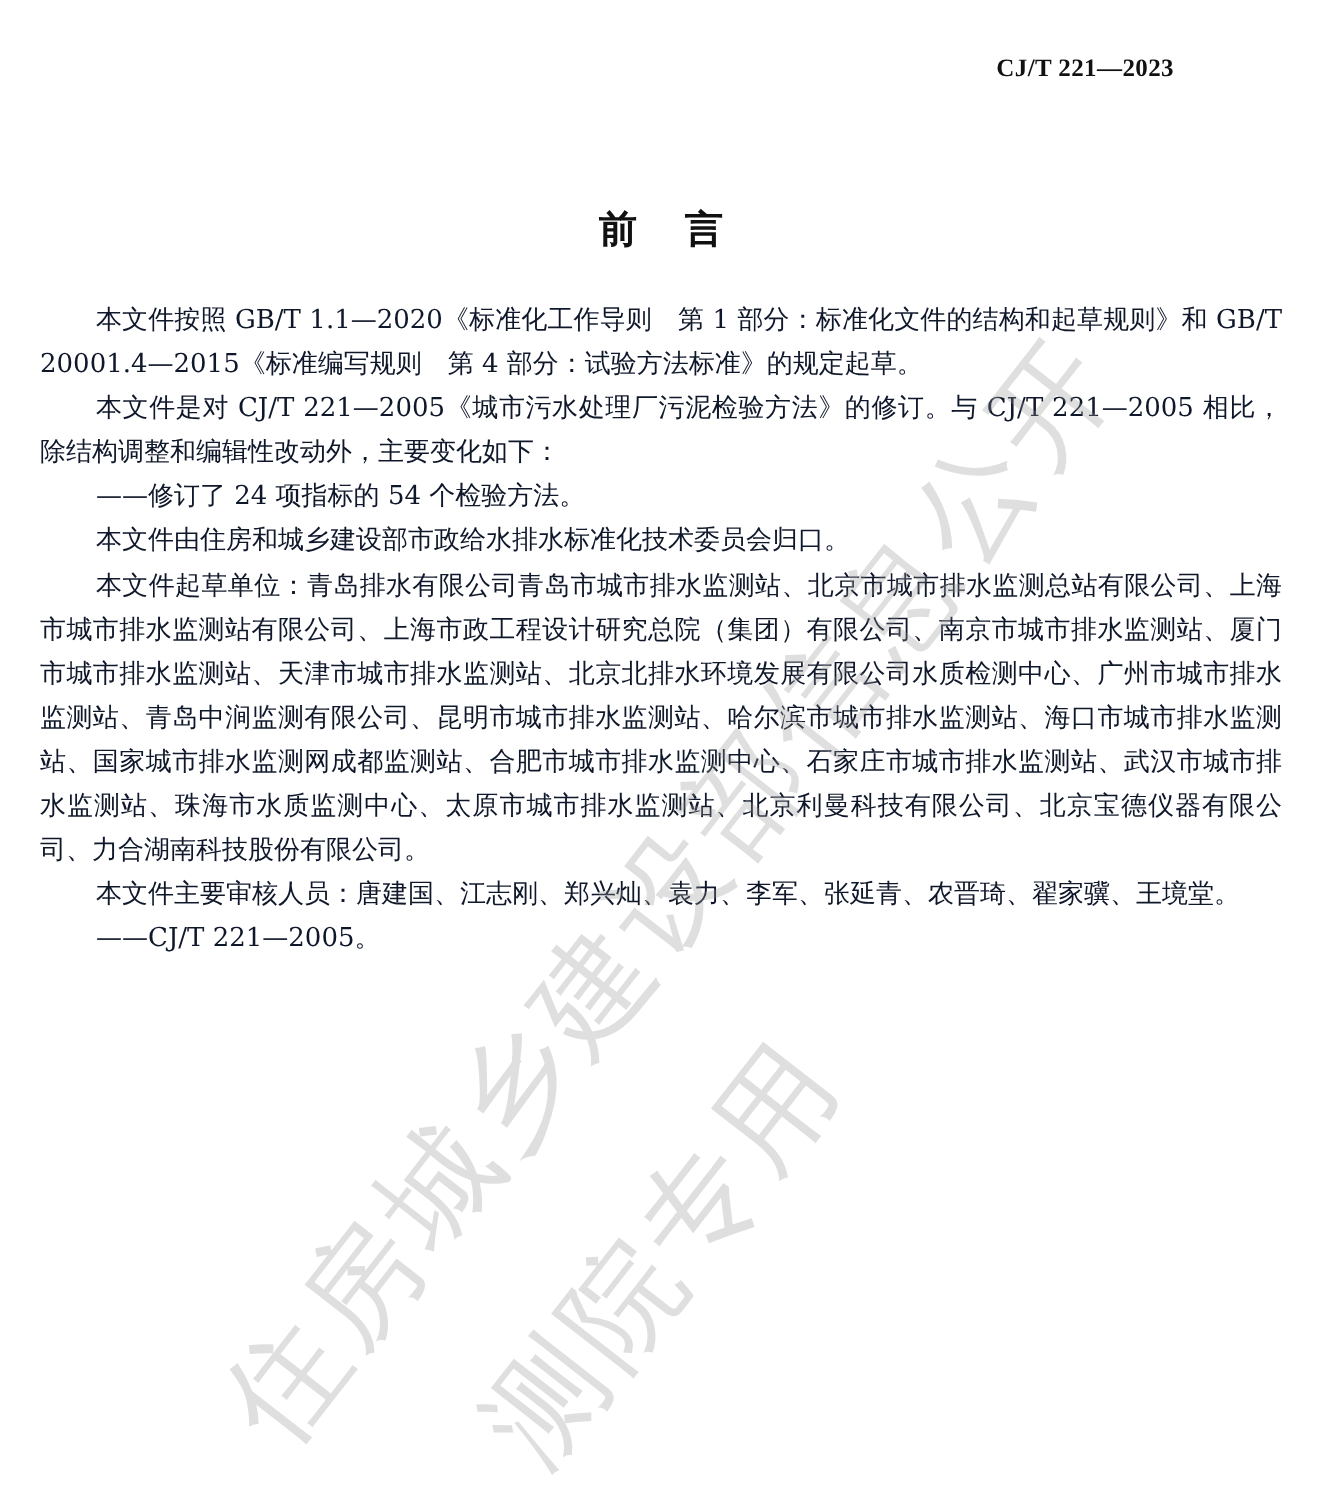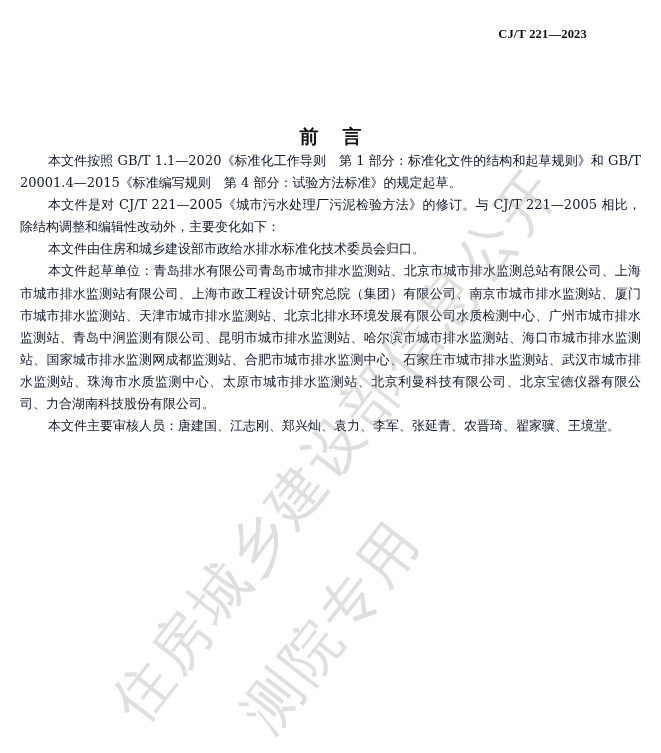--- a/index.html
+++ b/index.html
@@ -26,21 +26,21 @@
       top: 27px;
       right: 26px;
       font-family: "Liberation Serif", "DejaVu Serif", serif;
       font-size: 12.5px;
       font-weight: bold;
       letter-spacing: 0.2px;
       color: #111;
     }
     .title {
       position: absolute;
-      top: 124px;
+      top: 102px;
       left: 0;
       width: 661px;
       text-align: center;
       font-family: "DejaVu Sans", sans-serif;
       font-size: 19px;
       font-weight: bold;
       letter-spacing: 24px;
       text-indent: 24px;
       color: #111;
     }
@@ -79,21 +79,23 @@
 
 <div class="page">
 
   <div class="std-code">CJ/T 221—2023</div>
 
   <div class="title">前言</div>
 
   <div class="body">
     <p class="p indent">本文件按照 GB/T 1.1—2020《标准化工作导则　第 1 部分：标准化文件的结构和起草规则》和 GB/T 20001.4—2015《标准编写规则　第 4 部分：试验方法标准》的规定起草。</p>
     <p class="p indent">本文件是对 CJ/T 221—2005《城市污水处理厂污泥检验方法》的修订。与 CJ/T 221—2005 相比，除结构调整和编辑性改动外，主要变化如下：</p>
+    <p class="p dash-item">——修订了 24 项指标的 54 个检验方法。</p>
     <p class="p indent">本文件由住房和城乡建设部市政给水排水标准化技术委员会归口。</p>
     <p class="p indent">本文件起草单位：青岛排水有限公司青岛市城市排水监测站、北京市城市排水监测总站有限公司、上海市城市排水监测站有限公司、上海市政工程设计研究总院（集团）有限公司、南京市城市排水监测站、厦门市城市排水监测站、天津市城市排水监测站、北京北排水环境发展有限公司水质检测中心、广州市城市排水监测站、青岛中涧监测有限公司、昆明市城市排水监测站、哈尔滨市城市排水监测站、海口市城市排水监测站、国家城市排水监测网成都监测站、合肥市城市排水监测中心、石家庄市城市排水监测站、武汉市城市排水监测站、珠海市水质监测中心、太原市城市排水监测站、北京利曼科技有限公司、北京宝德仪器有限公司、力合湖南科技股份有限公司。</p>
     <p class="p indent">本文件主要审核人员：唐建国、江志刚、郑兴灿、袁力、李军、张延青、农晋琦、翟家骥、王境堂。</p>
+    <p class="p dash-item">——CJ/T 221—2005。</p>
   </div>
 
   <div class="watermark wm1">住房城乡建设部信息公开</div>
   <div class="watermark wm2">测院专用</div>
 
 </div>
 
 </body></html>

